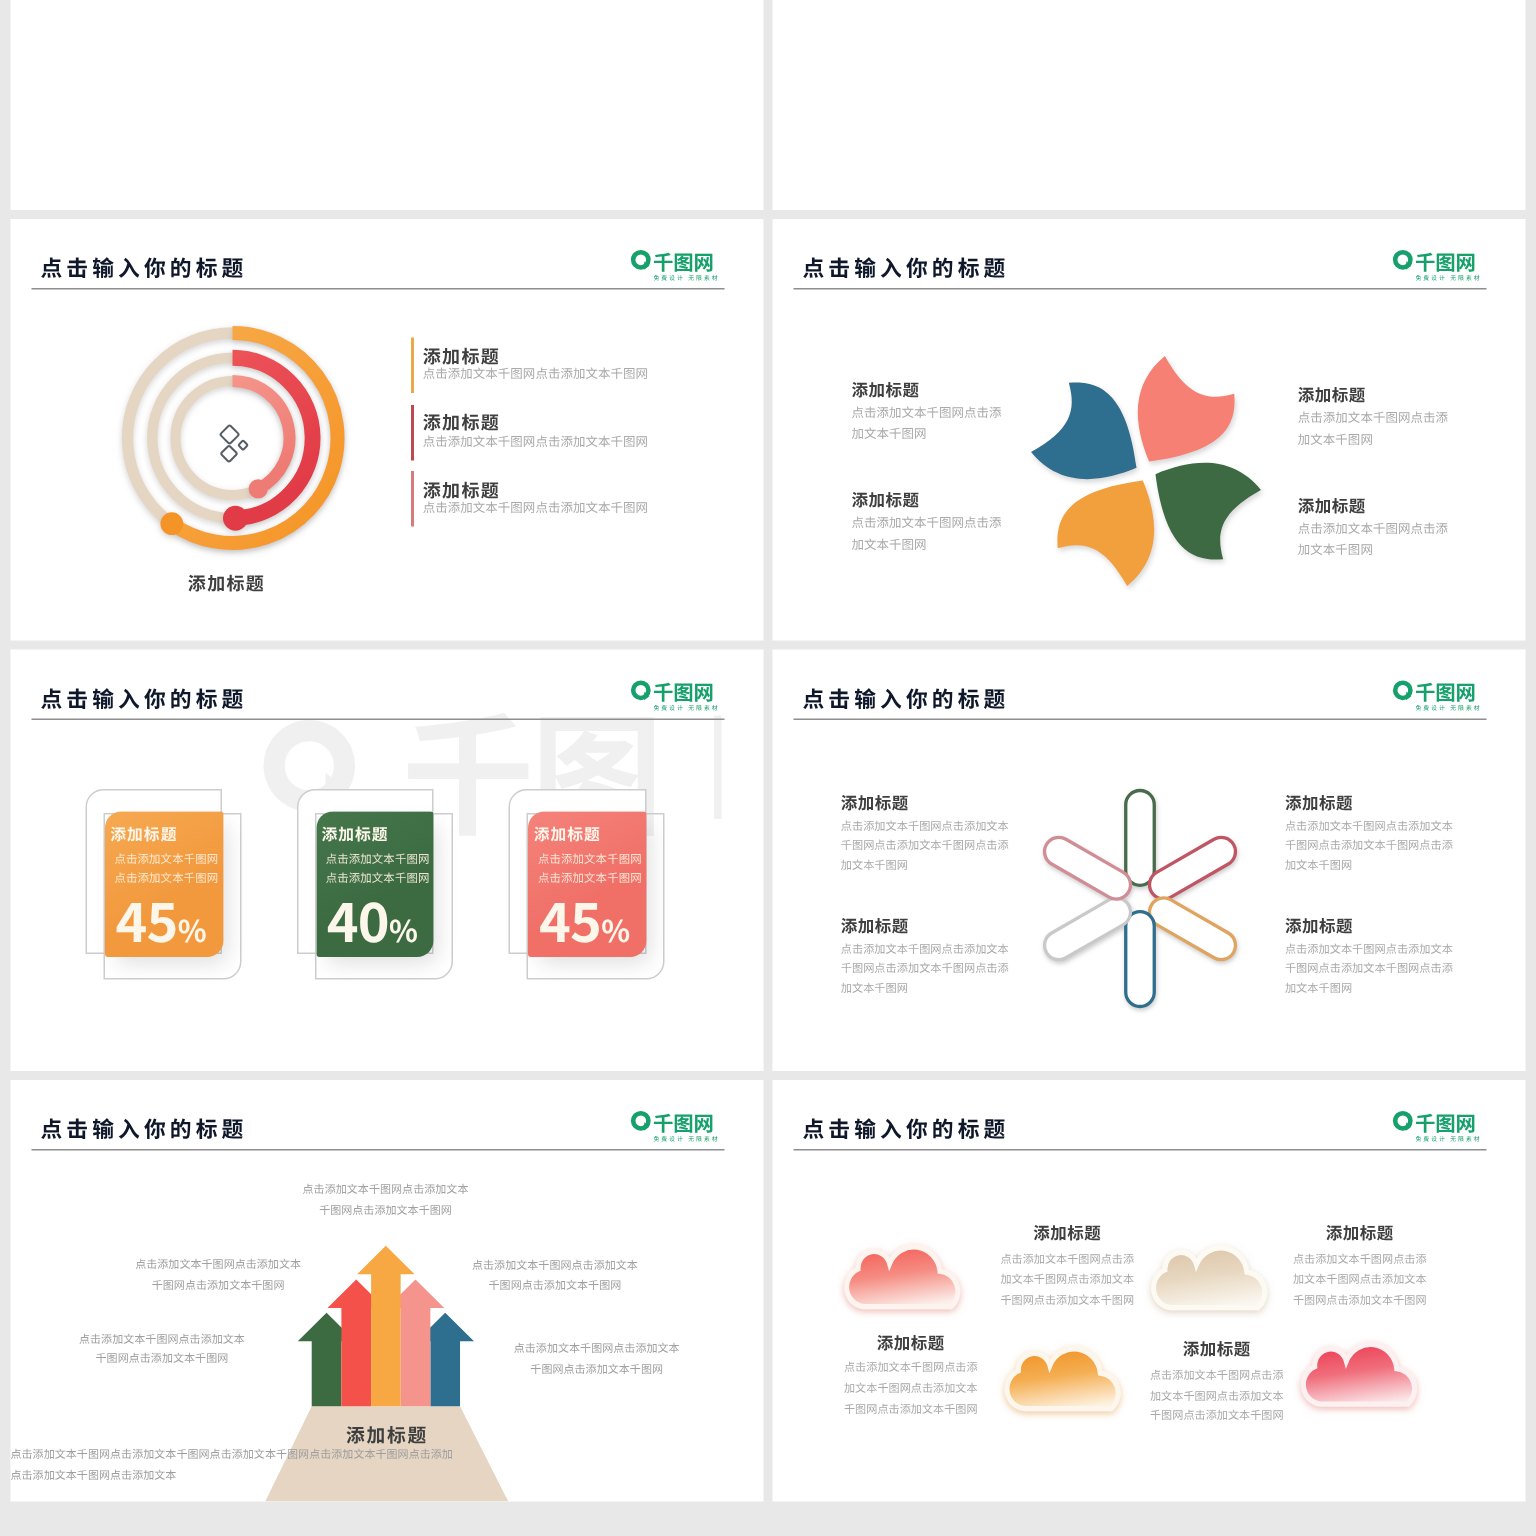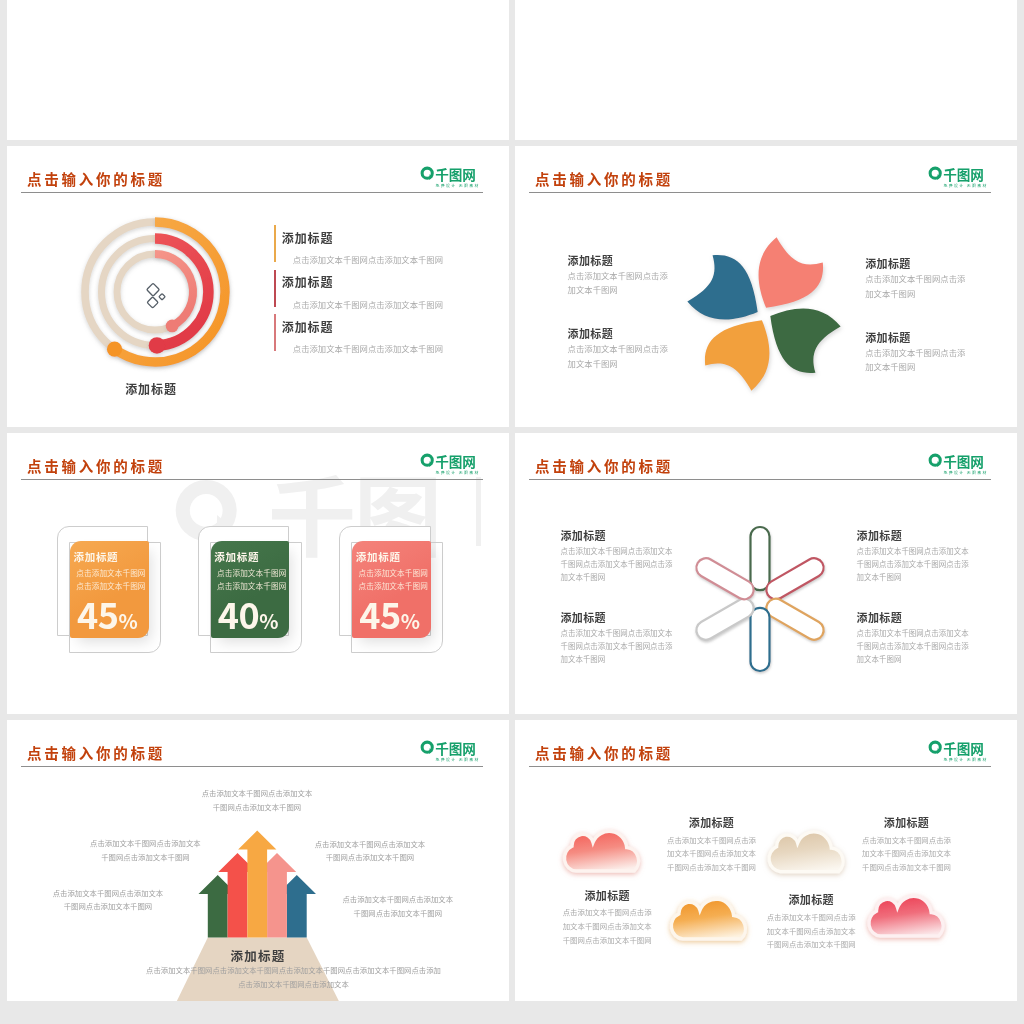--- a/index.html
+++ b/index.html
@@ -6,33 +6,33 @@
   body{width:1024px;height:1024px;background:#e8e8e8;overflow:hidden;
        font-family:"Noto Sans CJK SC","DejaVu Sans",sans-serif;
        -webkit-font-smoothing:antialiased;}
   .grid{position:absolute;left:7px;top:-141px;width:1010px;height:1168px;}
   .slide{position:absolute;width:502px;height:281px;background:#fff;overflow:hidden;}
   .c0{left:0}.c1{left:508px}
   .r0{top:0}.r1{top:287px}.r2{top:574px}.r3{top:861px}
 
   
   .hd-title{position:absolute;left:20px;top:26px;font-size:14.5px;font-weight:700;
-            color:#c2410c;letter-spacing:2.75px;white-space:nowrap;line-height:1;}
+            color:#0f172a;letter-spacing:2.75px;white-space:nowrap;line-height:1;}
   .hd-rule{position:absolute;left:14px;top:46px;width:462px;height:1px;background:#8e8e8e;}
   .logo{position:absolute;left:413px;top:20px;width:62px;height:25px;}
   .logo svg{display:block;}
 
   
   .ring-cap{position:absolute;left:99px;top:237px;width:90px;text-align:center;
             font-size:12px;font-weight:700;color:#3f3f3f;letter-spacing:.9px;line-height:1;}
   .rlist{position:absolute;left:266.8px;top:79px;}
   .rl-item{position:relative;padding-left:9px;height:37px;margin-bottom:7.7px;}
   .rl-bar{position:absolute;left:0;top:0;width:2px;height:37px;display:block;}
   .rl-t{position:absolute;left:8px;top:6.5px;font-size:12px;font-weight:700;color:#3f3f3f;letter-spacing:.9px;line-height:1;white-space:nowrap;}
-  .rl-d{position:absolute;left:8px;top:30px;font-size:8.3px;color:#a9a9a9;letter-spacing:.05px;line-height:1;white-space:nowrap;margin-left:11px;}
+  .rl-d{position:absolute;left:8px;top:20px;font-size:8.3px;color:#a9a9a9;letter-spacing:.05px;line-height:1;white-space:nowrap;}
 
   
   .pw-it{position:absolute;width:130px;}
   .pw-t{font-size:11px;font-weight:700;color:#3f3f3f;letter-spacing:.35px;line-height:1;margin-bottom:2px;}
   .pw-d{font-size:8.3px;color:#a9a9a9;line-height:14.6px;letter-spacing:.05px;}
   .pw-it0{left:52.6px;top:108.5px;}
   .pw-it1{left:52.6px;top:182px;}
   .pw-it2{left:350.2px;top:112px;}
   .pw-it3{left:350.2px;top:185.5px;}
 
@@ -59,21 +59,21 @@
   .ps-d{font-size:7.45px;color:#a9a9a9;line-height:13.2px;letter-spacing:.03px;white-space:nowrap;}
   .ps-it0{left:45.5px;top:96.5px;}
   .ps-it1{left:45.5px;top:178.5px;}
   .ps-it2{left:341.6px;top:96.5px;}
   .ps-it3{left:341.6px;top:178.5px;}
 
   
   .ap-base{position:absolute;left:0;top:0;width:502px;}
   .ap-bt{position:absolute;left:0;top:229.5px;width:502px;text-align:center;
          font-size:12.5px;font-weight:700;color:#3f3f3f;letter-spacing:1.2px;line-height:1;}
-  .ap-bd{position:absolute;left:0;top:243px;width:573px;text-align:center;
+  .ap-bd{position:absolute;left:0;top:243px;width:573px;
          font-size:7.35px;color:#9e9e9e;line-height:13.6px;letter-spacing:.03px;}
   .ap-l{position:absolute;font-size:7.35px;color:#a0a0a0;line-height:13.6px;letter-spacing:.03px;}
   .ap-l0{left:138px;top:66.3px;text-align:center;width:224px;}
   .ap-l1{left:83.1px;top:116.2px;text-align:center;width:110.6px;}
   .ap-l2{left:306.3px;top:116.6px;text-align:center;width:113.3px;}
   .ap-l3{left:45.5px;top:165.9px;text-align:center;width:110.9px;}
   .ap-l4{left:335.5px;top:172.4px;text-align:center;width:110.6px;}
 
   
   .cl-it{position:absolute;width:100px;text-align:center;}

